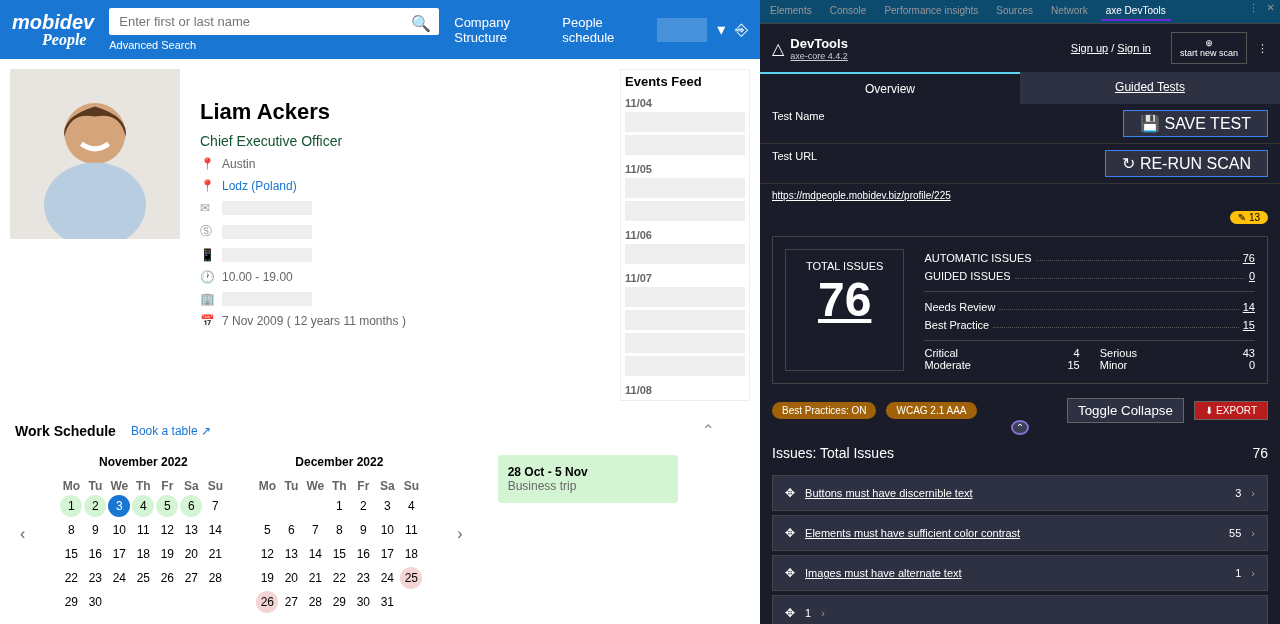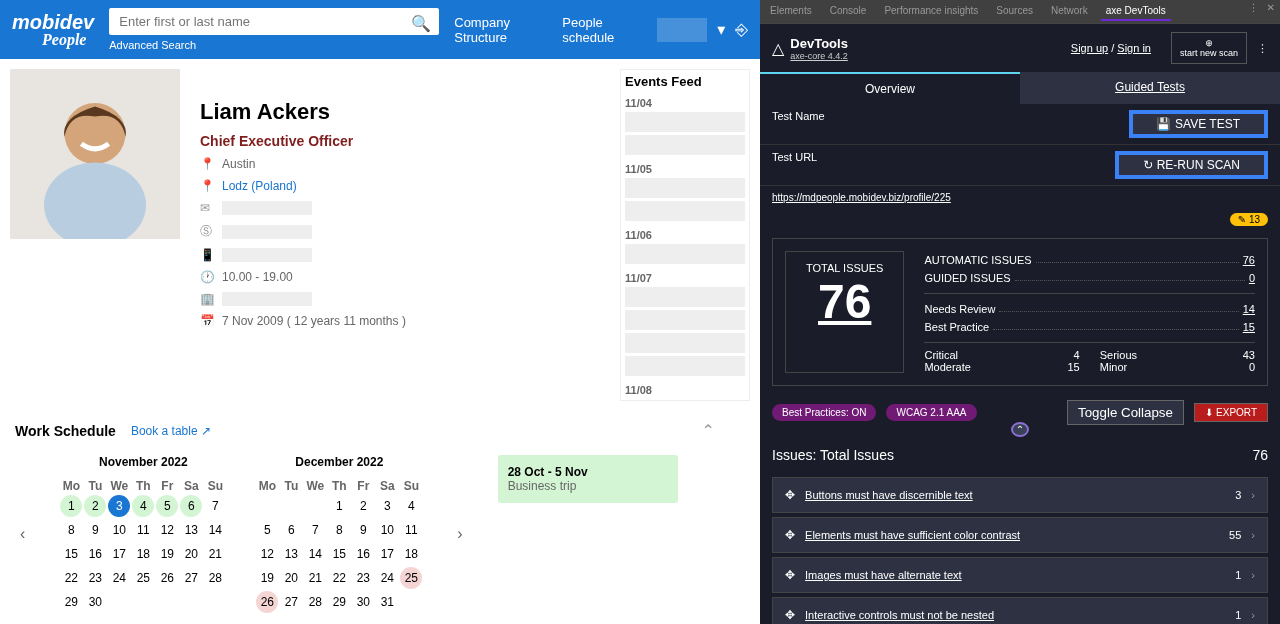--- a/index.html
+++ b/index.html
@@ -18,21 +18,21 @@
 .header-link { color: #fff; text-decoration: none; font-size: 13px; }
 .header-right { margin-left: auto; display: flex; gap: 10px; align-items: center; }
 .user-placeholder { width: 50px; height: 24px; background: rgba(255,255,255,0.2); }
 
 
 .profile-area { padding: 10px; display: flex; gap: 20px; }
 .avatar { width: 170px; height: 170px; background: #ddd; border-radius: 2px; overflow: hidden; }
 .avatar svg { width: 100%; height: 100%; }
 .profile-info { flex: 1; }
 .profile-name { font-size: 22px; font-weight: bold; margin-top: 30px; }
-.profile-title { color: #7f1d1d; font-size: 14px; font-weight: bold; margin-top: 8px; }
+.profile-title { color: #14532d; font-size: 14px; font-weight: normal; margin-top: 8px; }
 .info-row { display: flex; align-items: center; gap: 8px; margin-top: 8px; color: #666; font-size: 12px; }
 .info-row .icon { width: 14px; color: #999; }
 .blurred { background: #eee; width: 90px; height: 14px; display: inline-block; }
 
 
 .events-feed { width: 130px; border: 1px solid #eee; padding: 4px; font-size: 11px; }
 .events-title { font-weight: bold; font-size: 13px; margin-bottom: 5px; }
 .event-date { font-weight: bold; color: #666; margin-top: 8px; }
 .event-blur { background: #eee; height: 20px; margin: 3px 0; }
 
@@ -50,52 +50,52 @@
 .cal-day { padding: 4px 0; cursor: pointer; border-radius: 50%; }
 .cal-day.today { background: #1976d2; color: #fff; }
 .cal-day.leave { background: #d4f5d4; }
 .cal-day.holiday { background: #f5d4d4; }
 .cal-nav { color: #666; cursor: pointer; font-size: 16px; padding: 0 5px; align-self: center; }
 .event-card { background: #d4f5d4; padding: 10px; border-radius: 3px; font-size: 12px; width: 180px; }
 .event-card-date { font-weight: bold; }
 .event-card-desc { color: #666; }
 
 
-.devtools-tabs { background: #404040; display: flex; font-size: 10px; padding: 2px 5px; gap: 8px; color: #999; border-bottom: 1px solid #444; }
+.devtools-tabs { background: #0c4a6e; display: flex; font-size: 10px; padding: 2px 5px; gap: 8px; color: #999; border-bottom: 1px solid #444; }
 .devtools-tabs .tab.active { color: #fff; border-bottom: 2px solid #6d28d9; }
 .devtools-tabs .tab { padding: 3px 5px; cursor: pointer; }
 .axe-header { display: flex; align-items: center; padding: 8px 12px; gap: 10px; }
 .axe-logo { display: flex; align-items: center; gap: 6px; }
 .axe-triangle { font-size: 16px; }
 .axe-name { font-weight: bold; font-size: 13px; }
 .axe-version { text-decoration: underline; font-size: 9px; color: #ccc; }
 .axe-auth { margin-left: auto; font-size: 11px; }
 .axe-auth a { color: #fff; text-decoration: underline; }
 .scan-btn { border: 1px solid #555; padding: 5px 8px; text-align: center; font-size: 9px; margin-left: 10px; cursor: pointer; }
 .main-tabs { display: flex; }
 .main-tab { flex: 1; text-align: center; padding: 8px; font-size: 12px; cursor: pointer; background: #2d3142; }
 .main-tab.active { background: #1a1d29; border-top: 2px solid #5dd5f0; }
 .test-row { display: flex; justify-content: space-between; padding: 6px 12px; font-size: 11px; border-bottom: 1px solid #333; }
-.test-btn { background: #2d3142; border: 4px solid #3b82f6; padding: 3px 24px; font-size: 12px; cursor: pointer; color: #fff; }
+.test-btn { background: #2d3142; border: 1px solid #3b82f6; padding: 3px 16px; font-size: 16px; cursor: pointer; color: #fff; }
 .test-url { padding: 6px 12px; font-size: 10px; }
 .test-url a { color: #fff; text-decoration: underline; }
 .count-badge { background: #ffc107; color: #000; padding: 1px 8px; border-radius: 8px; font-size: 10px; float: right; margin: 4px 12px; }
 .issues-panel { margin: 8px 12px; border: 1px solid #444; padding: 12px; display: flex; gap: 20px; }
 .total-box { text-align: center; border: 1px solid #444; padding: 10px 20px; }
 .total-label { font-size: 11px; }
 .total-num { font-size: 48px; font-weight: bold; text-decoration: underline; }
 .stats { flex: 1; font-size: 11px; }
 .stat-row { display: flex; justify-content: space-between; padding: 3px 0; }
 .stat-row .dots { flex: 1; border-bottom: 1px dotted #555; margin: 0 4px 3px; }
 .stat-row .val { text-decoration: underline; }
 .stat-divider { border-top: 1px solid #444; margin: 6px 0; }
 .stat-double { display: flex; gap: 20px; }
 .stat-double > div { flex: 1; display: flex; justify-content: space-between; }
 .controls-row { display: flex; align-items: center; gap: 10px; padding: 6px 12px; font-size: 10px; }
-.pill { background: #701a75; padding: 3px 10px; border-radius: 10px; }
+.pill { background: #a16207; padding: 3px 10px; border-radius: 10px; }
 .toggle-btn { border: 1px solid #666; padding: 4px 10px; background: #2d3142; cursor: pointer; color: #fff; margin-left: auto; }
 .export-btn { border: 1px solid #666; padding: 3px 10px; background: #b91c1c; cursor: pointer; color: #fff; font-size: 10px; }
 .collapse-circle { width: 18px; height: 18px; border: 2px solid #8a6fd4; border-radius: 50%; background: #3a4055; margin: -9px auto 0; position: relative; z-index: 2; display: flex; align-items: center; justify-content: center; font-size: 10px; }
 .issues-header { display: flex; justify-content: space-between; padding: 10px 12px; font-size: 14px; }
 .issue-row { margin: 4px 12px; background: #2d3142; border: 1px solid #444; padding: 10px 12px; display: flex; align-items: center; gap: 10px; font-size: 11px; cursor: pointer; }
 .issue-icon { font-size: 12px; }
 .issue-text { text-decoration: underline; flex: 1; }
 .issue-count { }
 .issue-chevron { color: #999; }
 </style>
@@ -411,19 +411,18 @@
         <span class="issue-chevron">›</span>
       </div>
       <div class="issue-row">
         <span class="issue-icon">✥</span>
         <span class="issue-text">Images must have alternate text</span>
         <span class="issue-count">1</span>
         <span class="issue-chevron">›</span>
       </div>
       <div class="issue-row">
         <span class="issue-icon">✥</span>
-        <span class="issue-text">Interactive controls must not be nested</span>
         <span class="issue-count">1</span>
         <span class="issue-chevron">›</span>
       </div>
       <div class="issue-row"></div>
     </div>
 </div>
 
 </body></html>

